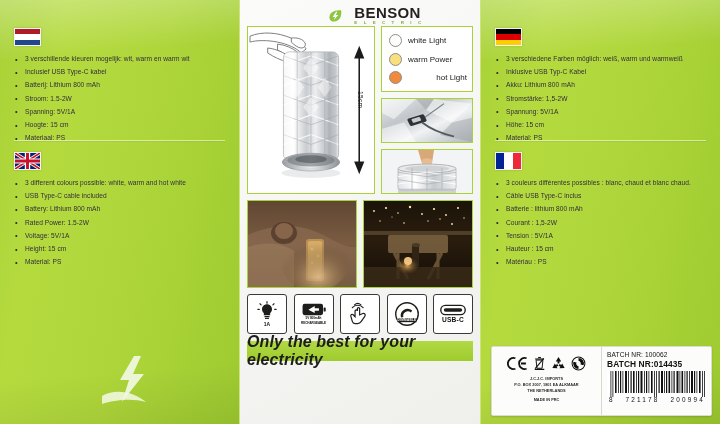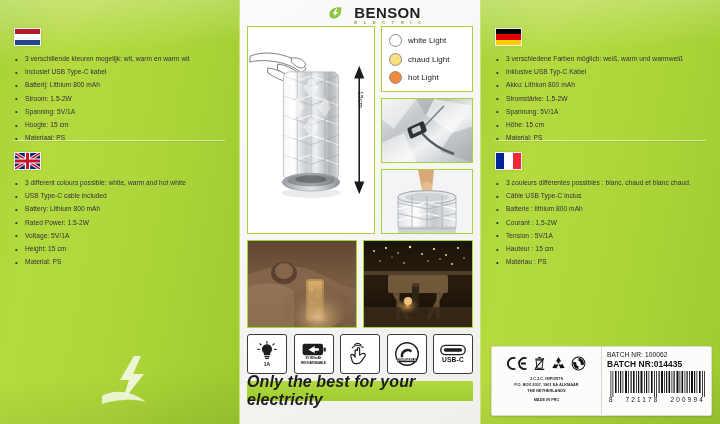--- a/index.html
+++ b/index.html
@@ -53,44 +53,44 @@
     opacity: .85; pointer-events: none;
   }
 
   
   .center-panel {
     width: 240px; height: 424px; position: relative;
     background: linear-gradient(150deg,#fbfbfa 0%, #f6f6f4 45%, #efefec 100%);
     padding: 0; overflow: hidden;
   }
   .brand {
-    display: flex; align-items: flex-start; justify-content: center; gap: 11px;
+    display: flex; align-items: center; justify-content: center; gap: 11px;
     height: 26px; padding-top: 5px; padding-left: 33px;
   }
   .brand-mark { width: 15px; height: 15px; }
   .brand-text { display: flex; flex-direction: column; align-items: flex-start; line-height: 1; }
   .brand-name {
     font-size: 15px; font-weight: bold; letter-spacing: .4px; color: #231f20;
     font-family: "Liberation Sans", sans-serif;
   }
   .brand-sub {
     font-size: 4.4px; letter-spacing: 2.6px; color: #8aa83a; font-weight: bold;
     align-self: flex-end; margin-right: 1px; margin-top: 1px;
   }
 
   .center-body { position: relative; padding: 0 7px; }
   .grn { border: 1.6px solid #a9d236; background: #ffffff; position: relative; }
 
-  .hero-row { display: flex; gap: 6px; height: 208px; }
+  .hero-row { display: flex; gap: 6px; height: 168px; }
   .hero-left { width: 128px; position: relative; overflow: hidden; }
   .hero-right { flex: 1; display: flex; flex-direction: column; gap: 6px; }
 
   .legend { padding: 7px 5px 7px 7px; }
   .legend-row { display: flex; align-items: center; gap: 6px; margin-bottom: 5.5px; }
-  .legend-row:last-child { margin-bottom: 0; }
+  .legend-row:last-child { margin-bottom: 0; justify-content: space-between; }
   .legend-dot {
     width: 13px; height: 13px; border-radius: 50%; border: 1px solid #8d8d8d; flex: none;
   }
   .legend-label { font-size: 8px; color: #1a1a1a; }
 
   .photo-box { flex: 1; position: relative; overflow: hidden; }
 
   .lamp-stage { position: absolute; inset: 0; }
   .dim-label {
     position: absolute; right: 10px; top: 64px;
@@ -281,21 +281,21 @@
         </div>
 
         <div class="hero-right">
           <div class="grn legend">
             <div class="legend-row">
               <span class="legend-dot" style="background:#fdfdfb"></span>
               <span class="legend-label">white Light</span>
             </div>
             <div class="legend-row">
               <span class="legend-dot" style="background:#f7e07d"></span>
-              <span class="legend-label">chaud Light</span>
+              <span class="legend-label">warm Power</span>
             </div>
             <div class="legend-row">
               <span class="legend-dot" style="background:#f08a3c"></span>
               <span class="legend-label">hot Light</span>
             </div>
           </div>
 
           <div class="grn photo-box">
             <svg viewBox="0 0 90 55" width="100%" height="100%" preserveAspectRatio="none">
               <defs>

